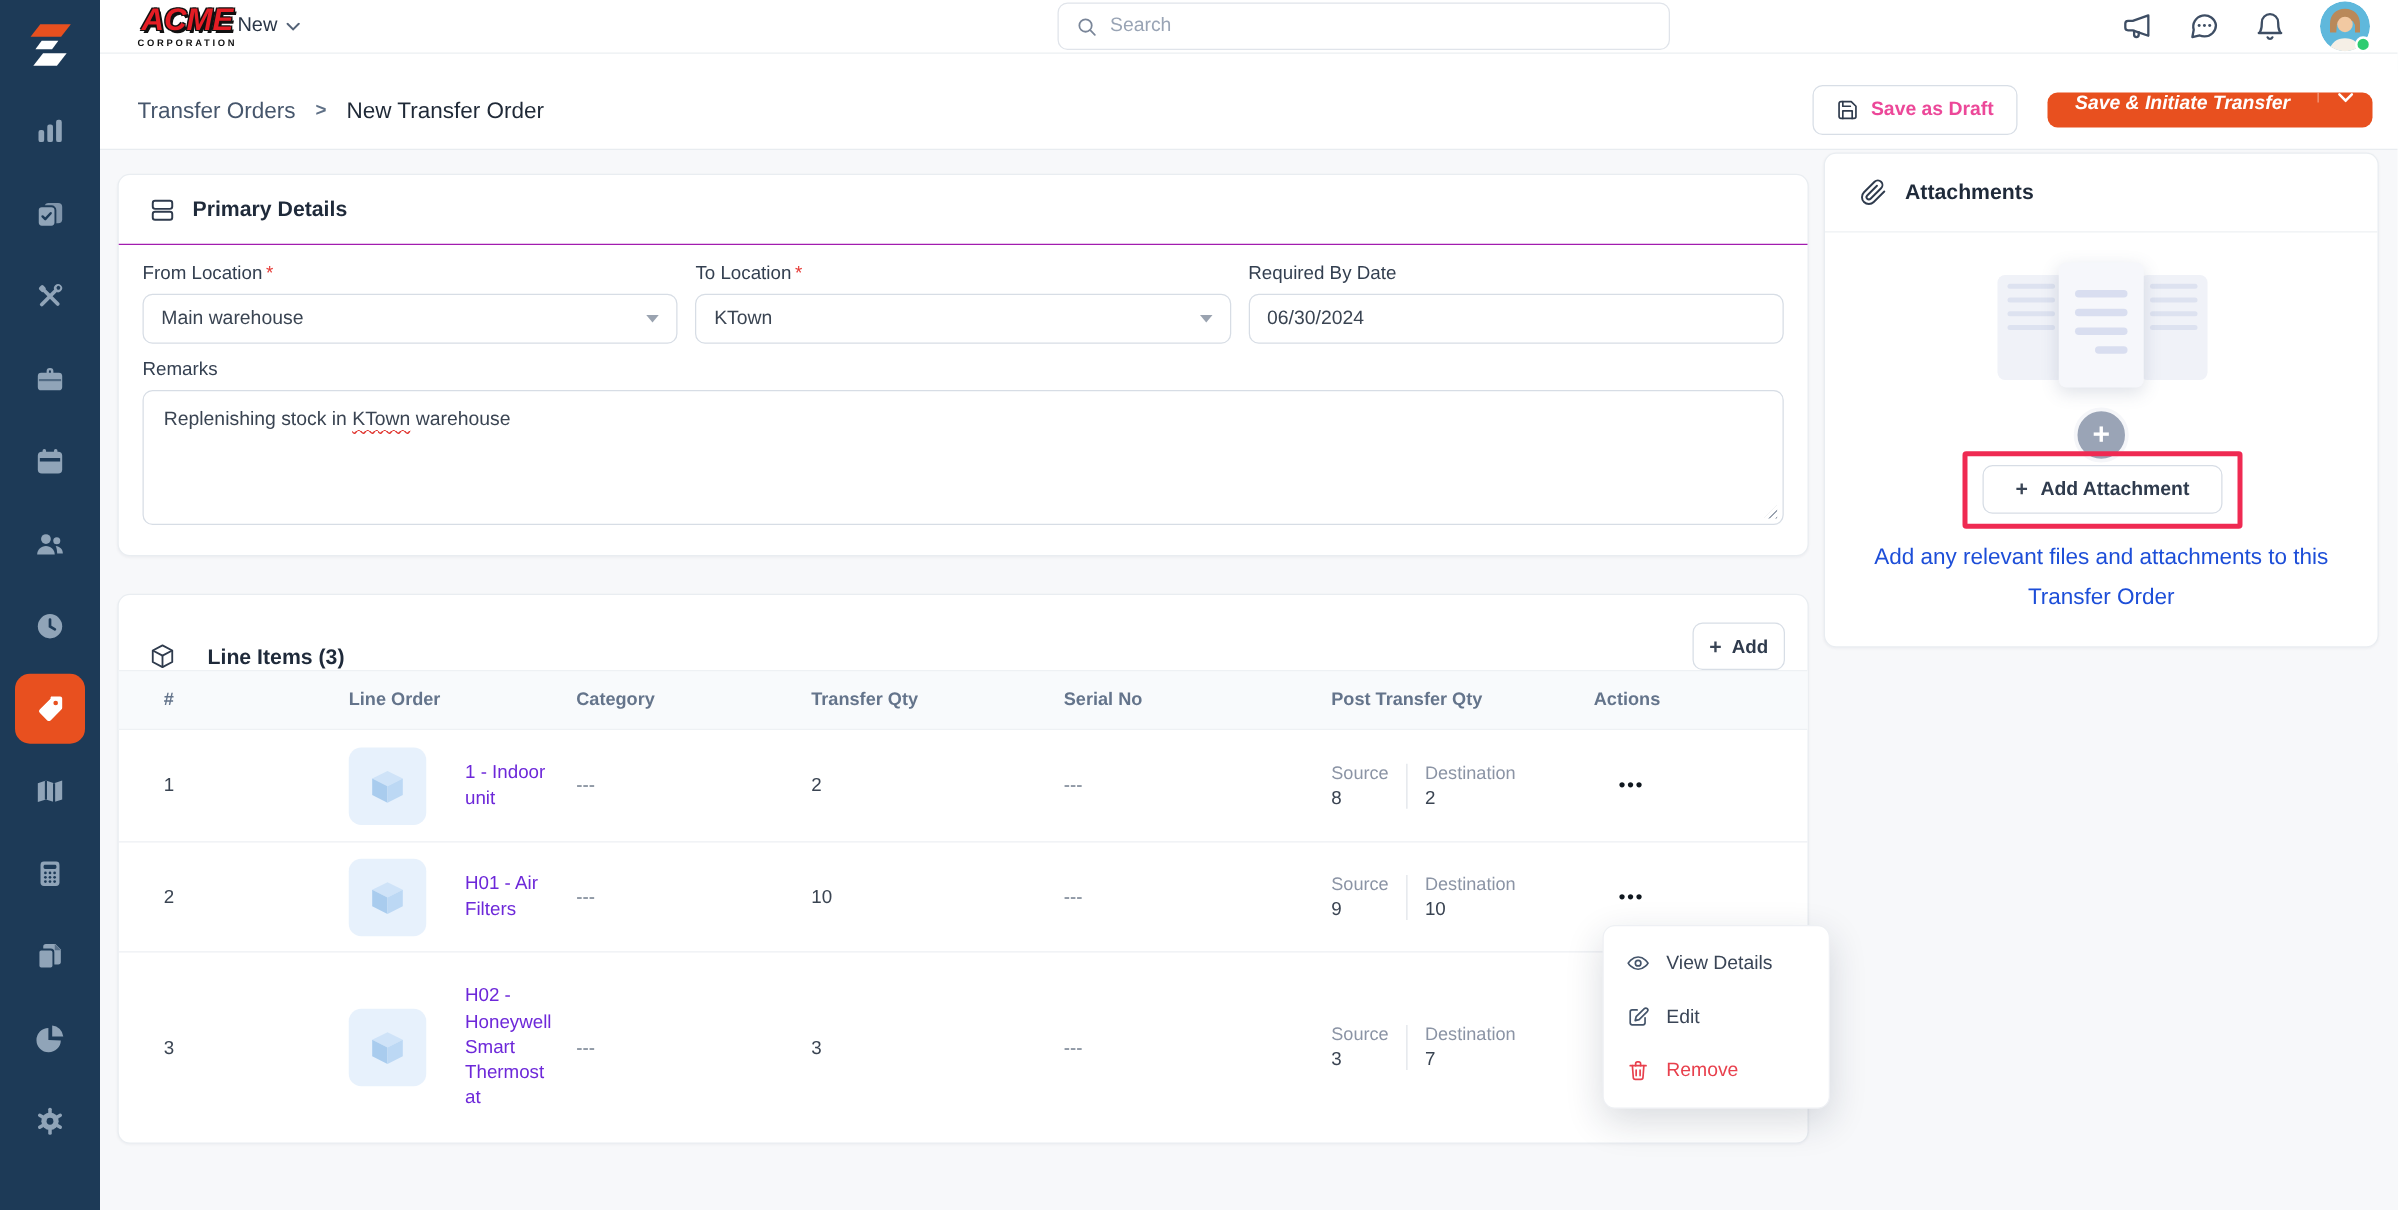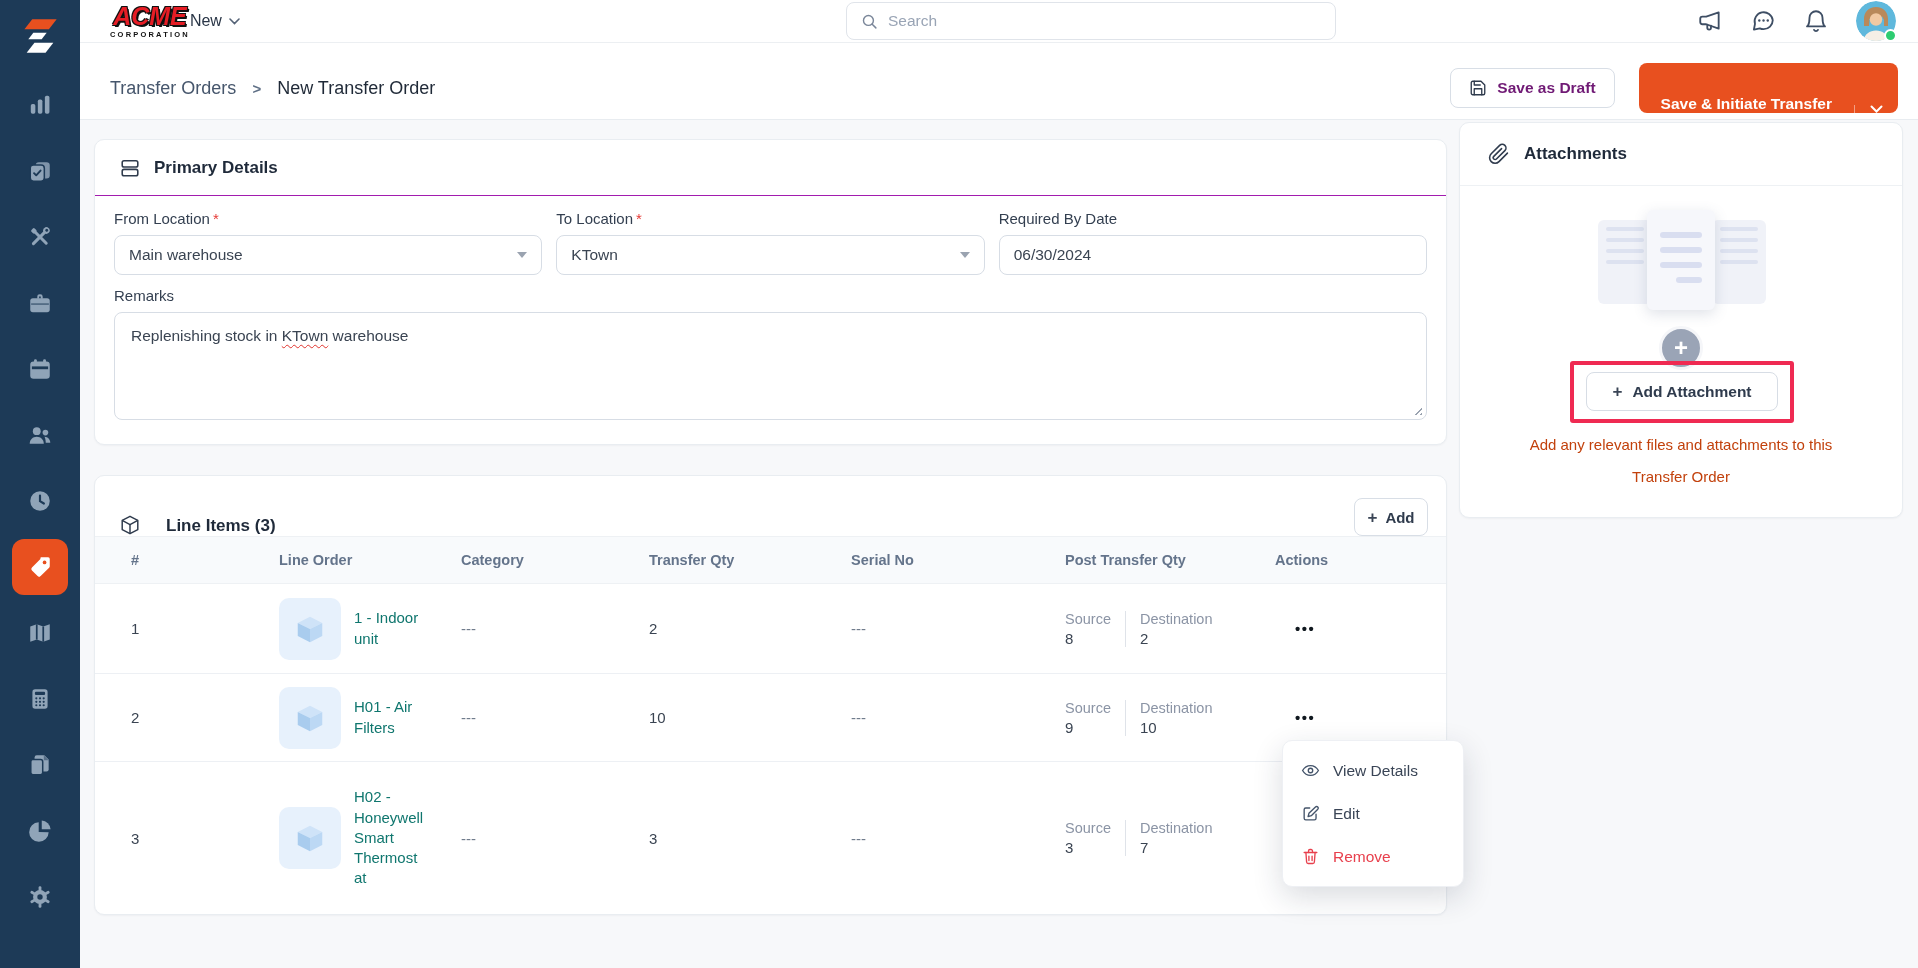--- a/index.html
+++ b/index.html
@@ -35,22 +35,22 @@
 
   
   .subheader { position:absolute; left:80px; top:57px; right:0; height:63px; background:#fff;
     border-bottom:1px solid #e8ecf0; display:flex; align-items:center; z-index:19; }
   .crumbs { margin-left:30px; display:flex; align-items:center; gap:16px; font-size:18px; }
   .crumb-parent { color:#46566c; cursor:pointer; }
   .crumb-sep { color:#5f7086; font-size:15px; font-weight:700; }
   .crumb-current { color:#1f2937; font-weight:500; }
   .head-actions { position:absolute; right:20px; display:flex; align-items:center; gap:24px; }
   .btn-draft { height:40px; padding:0 18px; background:#fff; border:1px solid #d8dee6; border-radius:8px;
-    display:flex; align-items:center; gap:10px; font-size:15.5px; font-weight:600; color:#701a75; cursor:pointer; }
-  .btn-primary { height:50px; display:flex; align-items:flex-end; background:#e8501f; border-radius:8px; overflow:hidden; cursor:pointer; }
+    display:flex; align-items:center; gap:10px; font-size:15.5px; font-weight:600; color:#ec4899; cursor:pointer; }
+  .btn-primary { height:28px; display:flex; align-items:flex-start; background:#e8501f; border-radius:8px; overflow:hidden; cursor:pointer;font-style:italic; }
   .btn-primary-main { display:flex; align-items:center; padding:0 22px; color:#fff; font-size:15.5px; font-weight:600; }
   .btn-primary-caret { width:44px; display:flex; align-items:center; justify-content:center; border-left:1px solid rgba(255,255,255,.45); }
 
   
   .content { position:absolute; left:80px; top:120px; right:0; bottom:0; background:#f7f8fa; }
   .card { position:absolute; background:#fff; border:1px solid #e9edf1; border-radius:10px;
     box-shadow:0 1px 2px rgba(16,24,40,.04); }
   .card-head { height:56px; display:flex; align-items:center; padding:0 24px; gap:13px; border-bottom:1px solid #a21caf; }
   .card-title { font-size:17px; font-weight:700; color:#1f2a3a; }
 
@@ -77,21 +77,21 @@
     display:flex; align-items:center; justify-content:center; gap:8px; font-size:15px; font-weight:600; color:#2f3b4d; cursor:pointer; }
   .li-grid { display:grid; grid-template-columns:176px 188px 186px 204px 214px 210px 1fr; align-items:center; }
   .li-header-row { height:48px; background:#f8fafc; border-top:1px solid #eef1f4; border-bottom:1px solid #eef1f4;
     font-size:14.5px; font-weight:600; color:#64748b; }
   .c1 { padding-left:36px; } .c2 { padding-left:8px; } .c3,.c5,.c6,.c7 { padding-left:2px; } .c4 { padding-left:4px; }
   .li-row { border-bottom:1px solid #edf0f4; font-size:15px; color:#3a4452; }
   .li-row:last-child { border-bottom:none; }
   .row-1 { height:90px; } .row-2 { height:88px; } .row-3 { height:152px; }
   .item-cell { display:flex; align-items:center; gap:13px; }
   .thumb { width:62px; height:62px; border-radius:10px; background:#e7f1fc; display:flex; align-items:center; justify-content:center; flex:none; }
-  .item-name { width:94px; white-space:pre-line; line-height:1.35; color:#0f766e; }
+  .item-name { width:94px; white-space:pre-line; line-height:1.35; color:#6d28d9;margin-left:18px; }
   .dashes { color:#707c8c; }
   .pq { display:flex; align-items:flex-start; }
   .pq-block { display:flex; flex-direction:column; gap:3px; }
   .pq-label { font-size:14.5px; color:#8b94a5; }
   .pq-val { font-size:15px; color:#3a4452; }
   .pq-sep { border-left:1px solid #dfe3e9; margin:0 0 0 14px; padding-left:14px; }
   .dots { font-size:15px; letter-spacing:1.5px; color:#10181f; font-weight:700; cursor:pointer; padding-left:22px; }
 
   
   .ctx-menu { position:absolute; left:1202px; top:620px; width:182px; background:#fff; border:1px solid #eef0f4;
@@ -110,21 +110,21 @@
     box-shadow:0 4px 14px rgba(80,95,130,.18); display:flex; flex-direction:column; align-items:center; padding-top:22px; gap:9px; }
   .doc-main i { display:block; height:6px; border-radius:3px; background:#d9def0; width:42px; }
   .doc-main i.short { width:26px; align-self:flex-end; margin-right:13px; }
   .plus-circle { position:absolute; left:50%; top:118px; transform:translateX(-50%); width:44px; height:44px;
     border-radius:50%; background:#9aa4b6; border:3px solid #f5f6f9; color:#fff; font-size:24px; font-weight:700;
     display:flex; align-items:center; justify-content:center; line-height:1; }
   .annot-box { position:absolute; left:110px; top:238px; width:224px; height:62px; border:4px solid #ef2a52; border-radius:3px; z-index:5; }
   .btn-attach { position:absolute; left:126px; top:249px; width:192px; height:39px; background:#fff; border:1px solid #d7dde5;
     border-radius:8px; display:flex; align-items:center; justify-content:center; gap:10px;
     font-size:15.5px; font-weight:600; color:#2f3b4d; cursor:pointer; z-index:6; }
-  .attach-caption { position:absolute; left:0; right:0; top:306px; text-align:center; font-size:15px; color:#c2410c;
+  .attach-caption { position:absolute; left:0; right:0; top:306px; text-align:center; font-size:18px; color:#1d4ed8;
     line-height:32px; white-space:pre-line; }
 
   .plus-glyph { font-size:17px; font-weight:600; color:#3a4556; line-height:1; }
 </style>
 </head>
 <body>
 
 <nav class="sidebar">
   <div class="logo">
     <svg viewBox="0 0 36 36" width="40" height="40">

